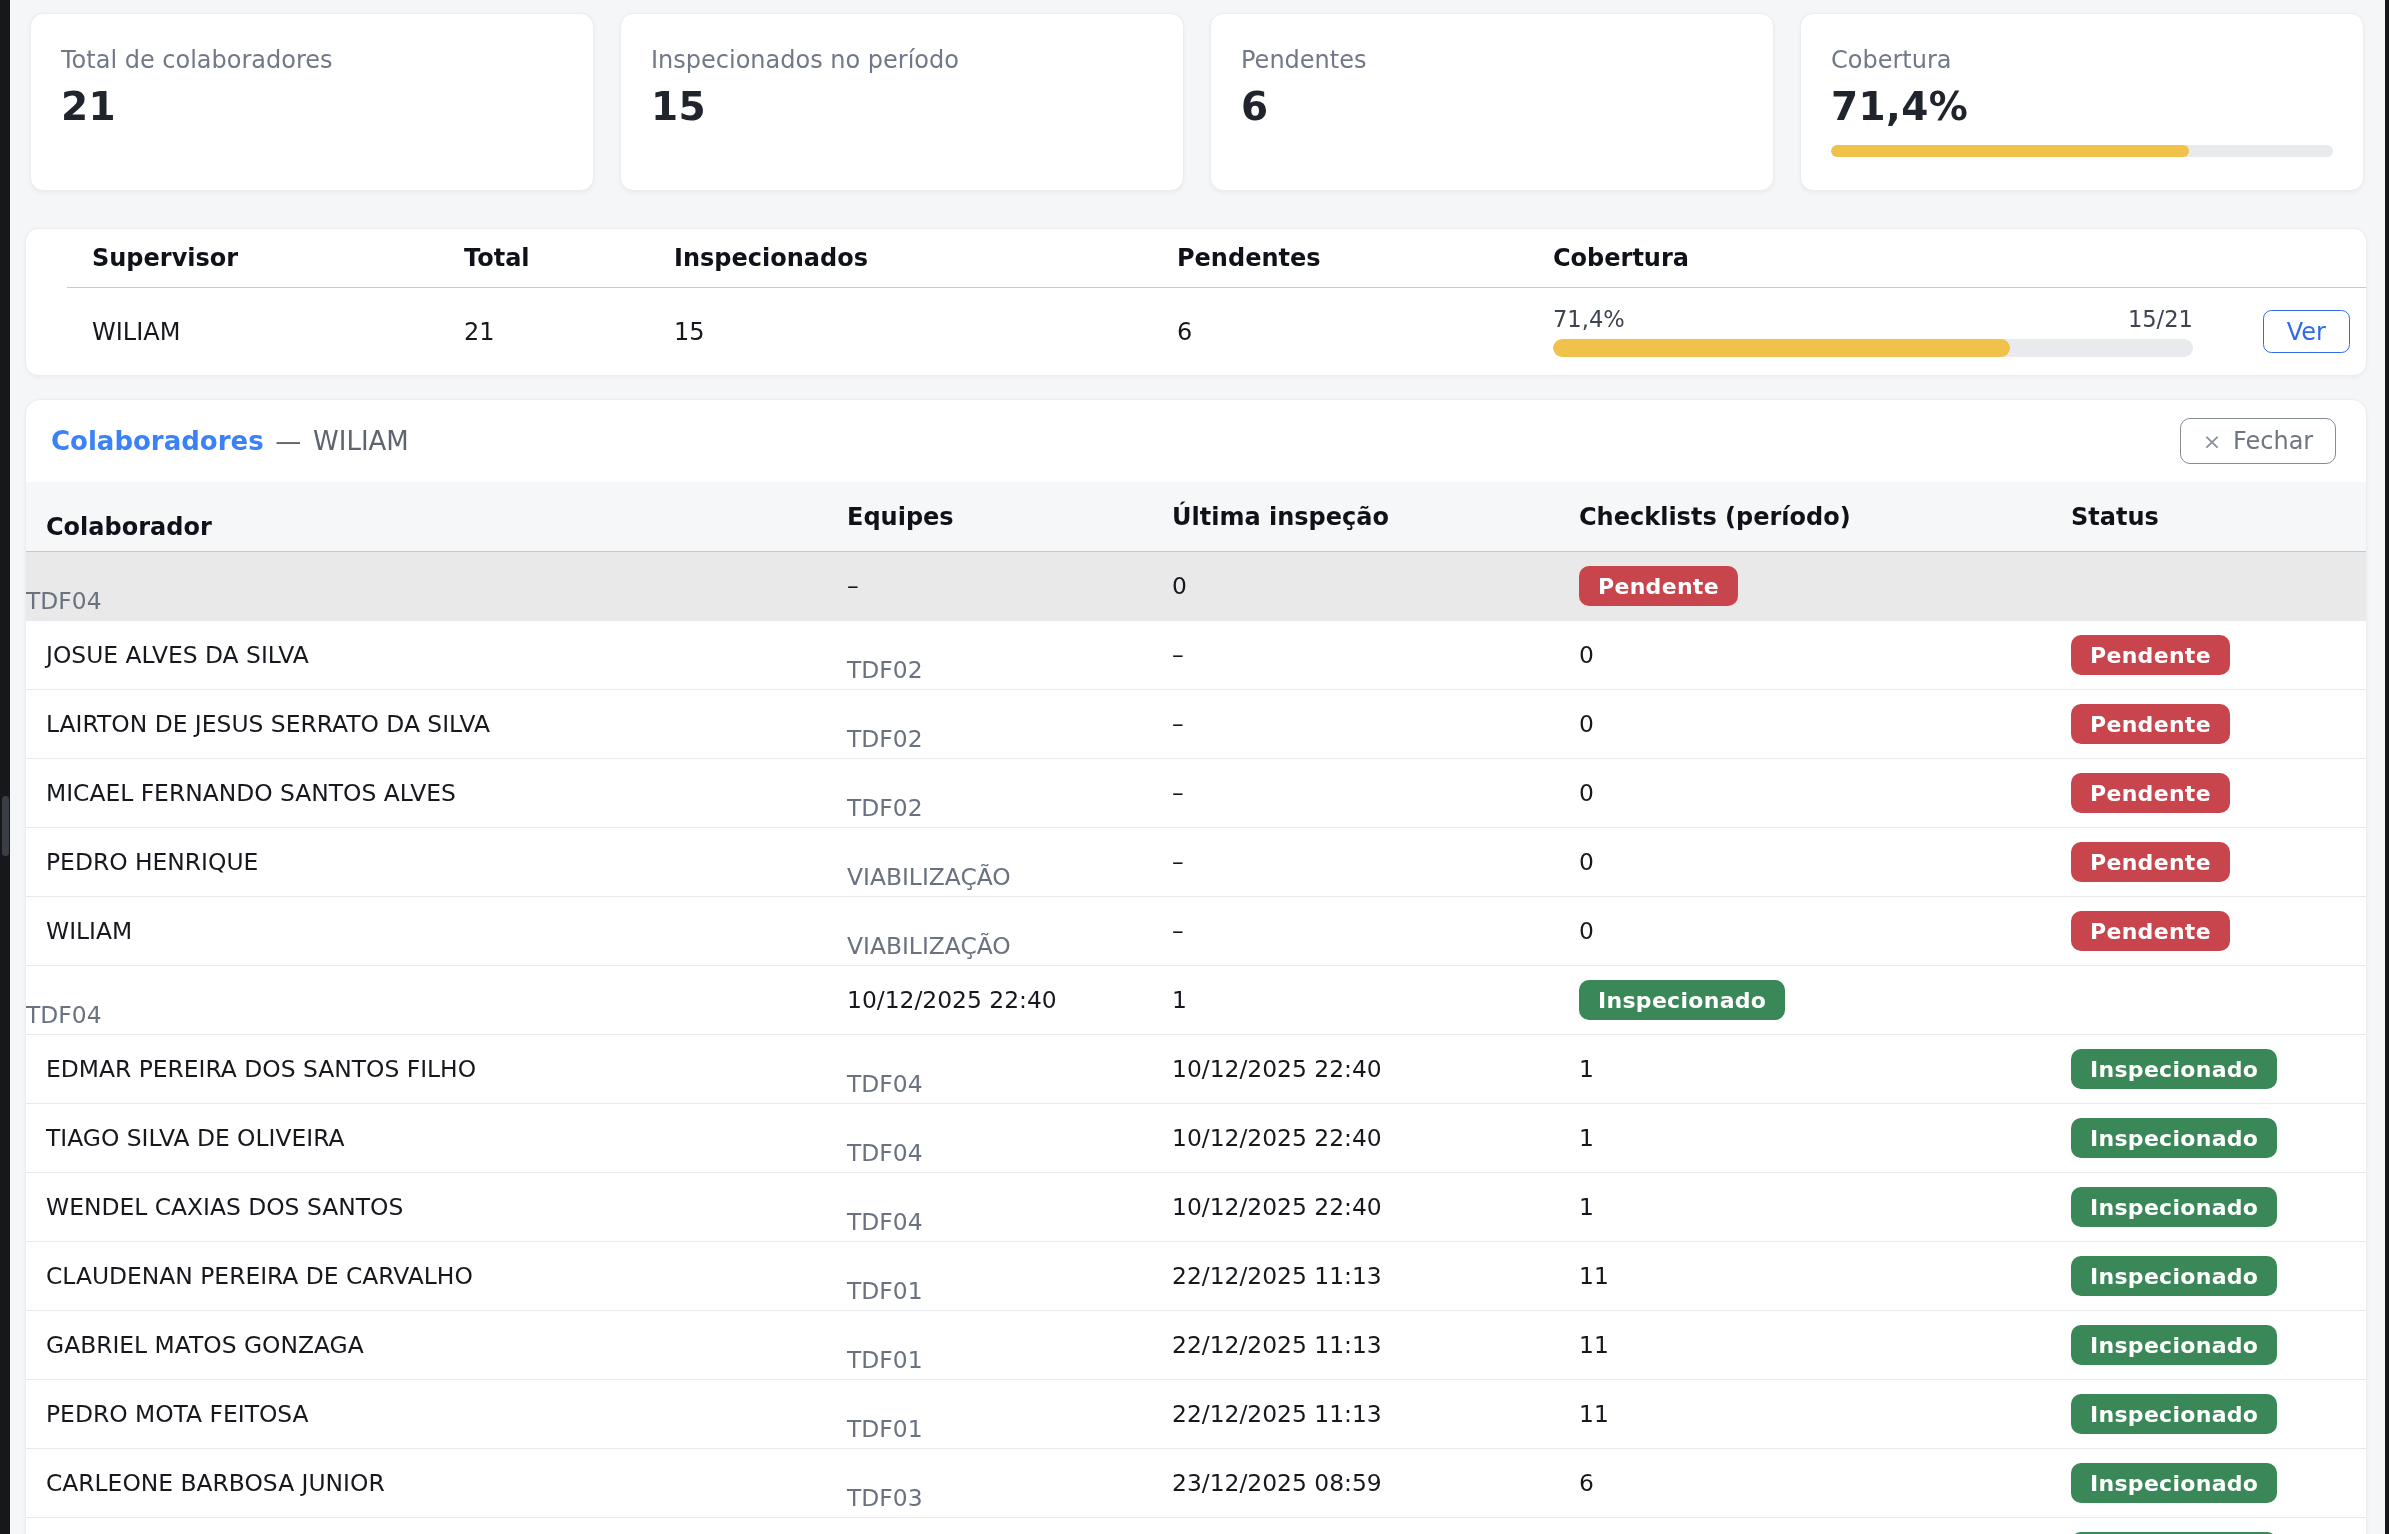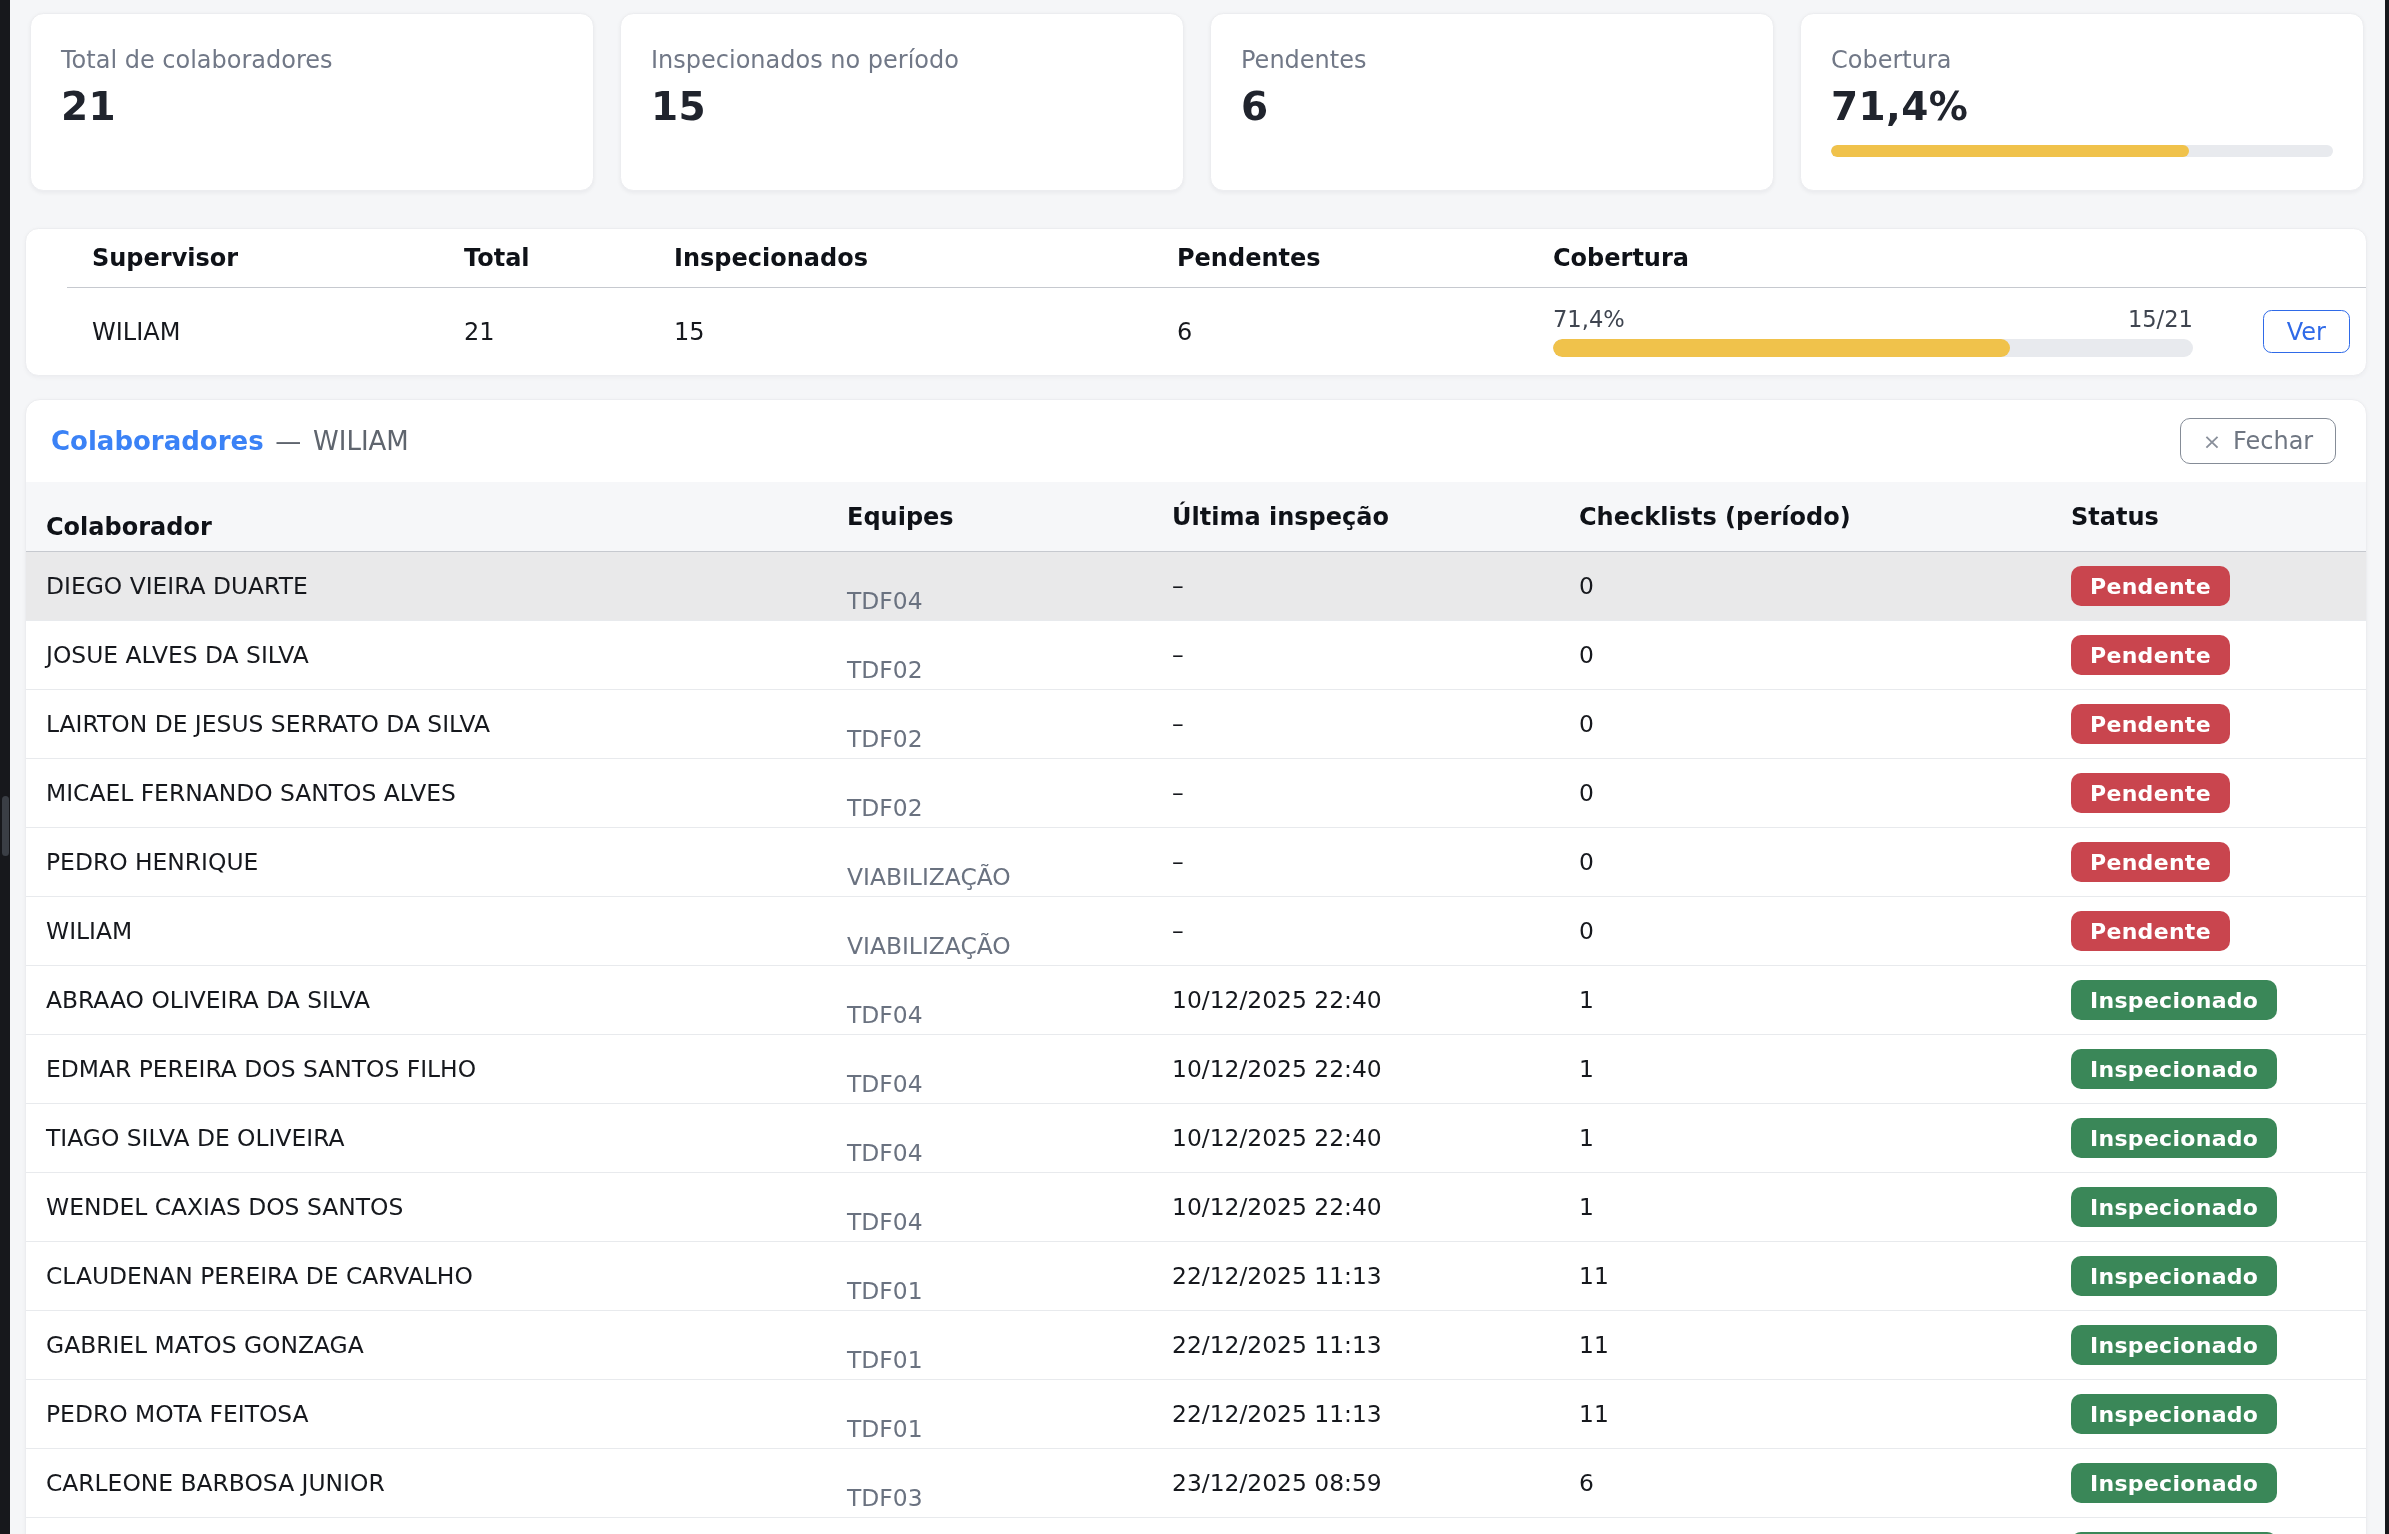--- a/index.html
+++ b/index.html
@@ -126,21 +126,20 @@
     </div>
     <div class="colab-grid colab-head">
       <div class="first">Colaborador</div>
       <div>Equipes</div>
       <div>Última inspeção</div>
       <div>Checklists (período)</div>
       <div>Status</div>
     </div>
     <div>
         <div class="colab-grid c-row highlighted">
-          <div class="c-name">DIEGO VIEIRA DUARTE</div>
           <div class="c-team">TDF04</div>
           <div class="c-last">–</div>
           <div class="c-check">0</div>
           <div><span class="badge pending">Pendente</span></div>
         </div>
         <div class="colab-grid c-row">
           <div class="c-name">JOSUE ALVES DA SILVA</div>
           <div class="c-team">TDF02</div>
           <div class="c-last">–</div>
           <div class="c-check">0</div>
@@ -168,21 +167,20 @@
           <div><span class="badge pending">Pendente</span></div>
         </div>
         <div class="colab-grid c-row">
           <div class="c-name">WILIAM</div>
           <div class="c-team">VIABILIZAÇÃO</div>
           <div class="c-last">–</div>
           <div class="c-check">0</div>
           <div><span class="badge pending">Pendente</span></div>
         </div>
         <div class="colab-grid c-row">
-          <div class="c-name">ABRAAO OLIVEIRA DA SILVA</div>
           <div class="c-team">TDF04</div>
           <div class="c-last">10/12/2025 22:40</div>
           <div class="c-check">1</div>
           <div><span class="badge inspected">Inspecionado</span></div>
         </div>
         <div class="colab-grid c-row">
           <div class="c-name">EDMAR PEREIRA DOS SANTOS FILHO</div>
           <div class="c-team">TDF04</div>
           <div class="c-last">10/12/2025 22:40</div>
           <div class="c-check">1</div>

